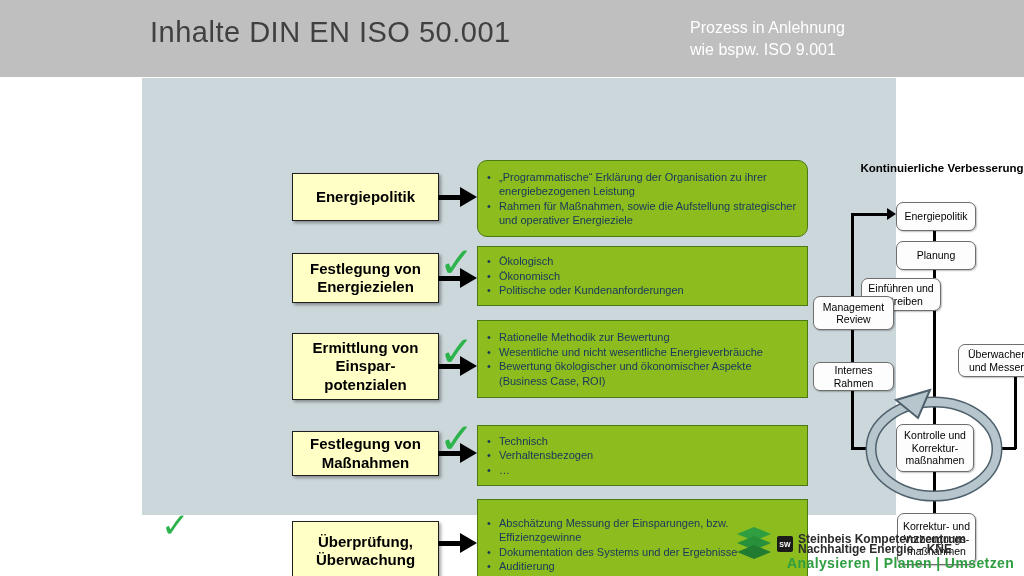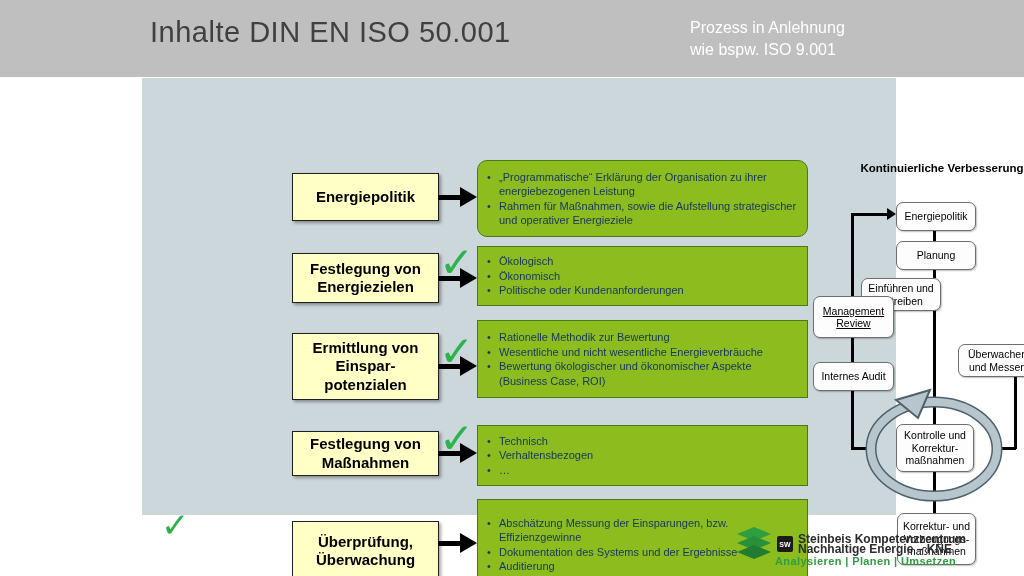--- a/index.html
+++ b/index.html
@@ -54,21 +54,21 @@
   
   .fc-title{position:absolute;left:695px;top:84px;width:210px;text-align:center;
             font-weight:bold;font-size:11.5px;color:#000;}
   .node{position:absolute;background:#fdfdfd;border:1.2px solid #6e6e6e;border-radius:7px;
         box-sizing:border-box;display:flex;align-items:center;justify-content:center;text-align:center;
         font-size:10.5px;line-height:1.18;color:#000;white-space:pre-line;
         box-shadow:1px 1px 1.5px rgba(0,0,0,.25);}
   .n-energiepolitik{left:754px;top:124px;width:80px;height:29px;}
   .n-planung{left:754px;top:163px;width:80px;height:29px;}
   .n-einfuehren{left:719px;top:200px;width:80px;height:33px;}
-  .n-management{left:671px;top:218px;width:81px;height:42px;text-decoration:underline;}
+  .n-management{left:671px;top:218px;width:81px;height:34px;}
   .n-internes{left:671px;top:284px;width:81px;height:29px;}
   .n-ueberwachen{left:816px;top:266px;width:79px;height:33px;}
   .n-kontrolle{left:754px;top:346px;width:78px;height:48px;}
   .n-korrektur{left:755px;top:435px;width:79px;height:52px;}
 
   .conn{position:absolute;background:#000;}
   .k1{left:791px;top:152px;width:3px;height:11px;}
   .k2{left:791px;top:191px;width:3px;height:9px;}
   .k3{left:791px;top:232px;width:3px;height:114px;}
   .k4{left:791px;top:393px;width:3px;height:42px;}
@@ -87,21 +87,21 @@
   
   .footer-check{position:absolute;left:161px;top:508px;color:#2cb34b;font-size:34px;line-height:1;}
   .footer-note{position:absolute;left:196px;top:519px;font-size:15.5px;font-weight:bold;color:#0d0d0d;}
 
   
   .logo{position:absolute;left:735px;top:523px;width:215px;height:50px;}
   .logo-layers{position:absolute;left:2px;top:4px;}
   .logo-mark{position:absolute;left:42px;top:13px;width:16px;height:16px;background:#1a1a1a;border-radius:2px;
              color:#fff;font-size:7px;font-weight:bold;display:flex;align-items:center;justify-content:center;}
   .logo-org{position:absolute;left:63px;top:11px;font-size:12px;font-weight:bold;color:#2b2b2b;line-height:10px;white-space:nowrap;}
-  .logo-tagline{position:absolute;left:40px;top:32px;font-size:11px;font-weight:bold;color:#2f9e41;letter-spacing:.4px;white-space:nowrap;}
+  .logo-tagline{position:absolute;left:52px;top:32px;font-size:14px;font-weight:bold;color:#2f9e41;letter-spacing:.4px;white-space:nowrap;}
 </style>
 </head>
 <body>
 
 <div class="slide">
 
   <div class="header">
     <h1 class="title">Inhalte DIN EN ISO 50.001</h1>
     <div class="subtitle">Prozess in Anlehnung
 wie bspw. ISO 9.001</div>
@@ -200,21 +200,21 @@
       <ellipse cx="74" cy="63" rx="63" ry="47" fill="none" stroke="#b7c5cd" stroke-width="8"></ellipse>
       <polygon points="70,4 36,14 58,32" fill="#b7c5cd" stroke="#4f616c" stroke-width="2"></polygon>
     </svg>
 
     <div class="node n-energiepolitik">Energiepolitik</div>
     <div class="node n-planung">Planung</div>
     <div class="node n-einfuehren">Einführen und
 betreiben</div>
     <div class="node n-management">Management
 Review</div>
-    <div class="node n-internes">Internes Audit</div>
+    <div class="node n-internes">Internes Rahmen</div>
     <div class="node n-ueberwachen">Überwachen
 und Messen</div>
     <div class="node n-kontrolle">Kontrolle und
 Korrektur-
 maßnahmen</div>
     <div class="node n-korrektur">Korrektur- und
 Vorbeugungs-
 maßnahmen</div>
   </div>
 

